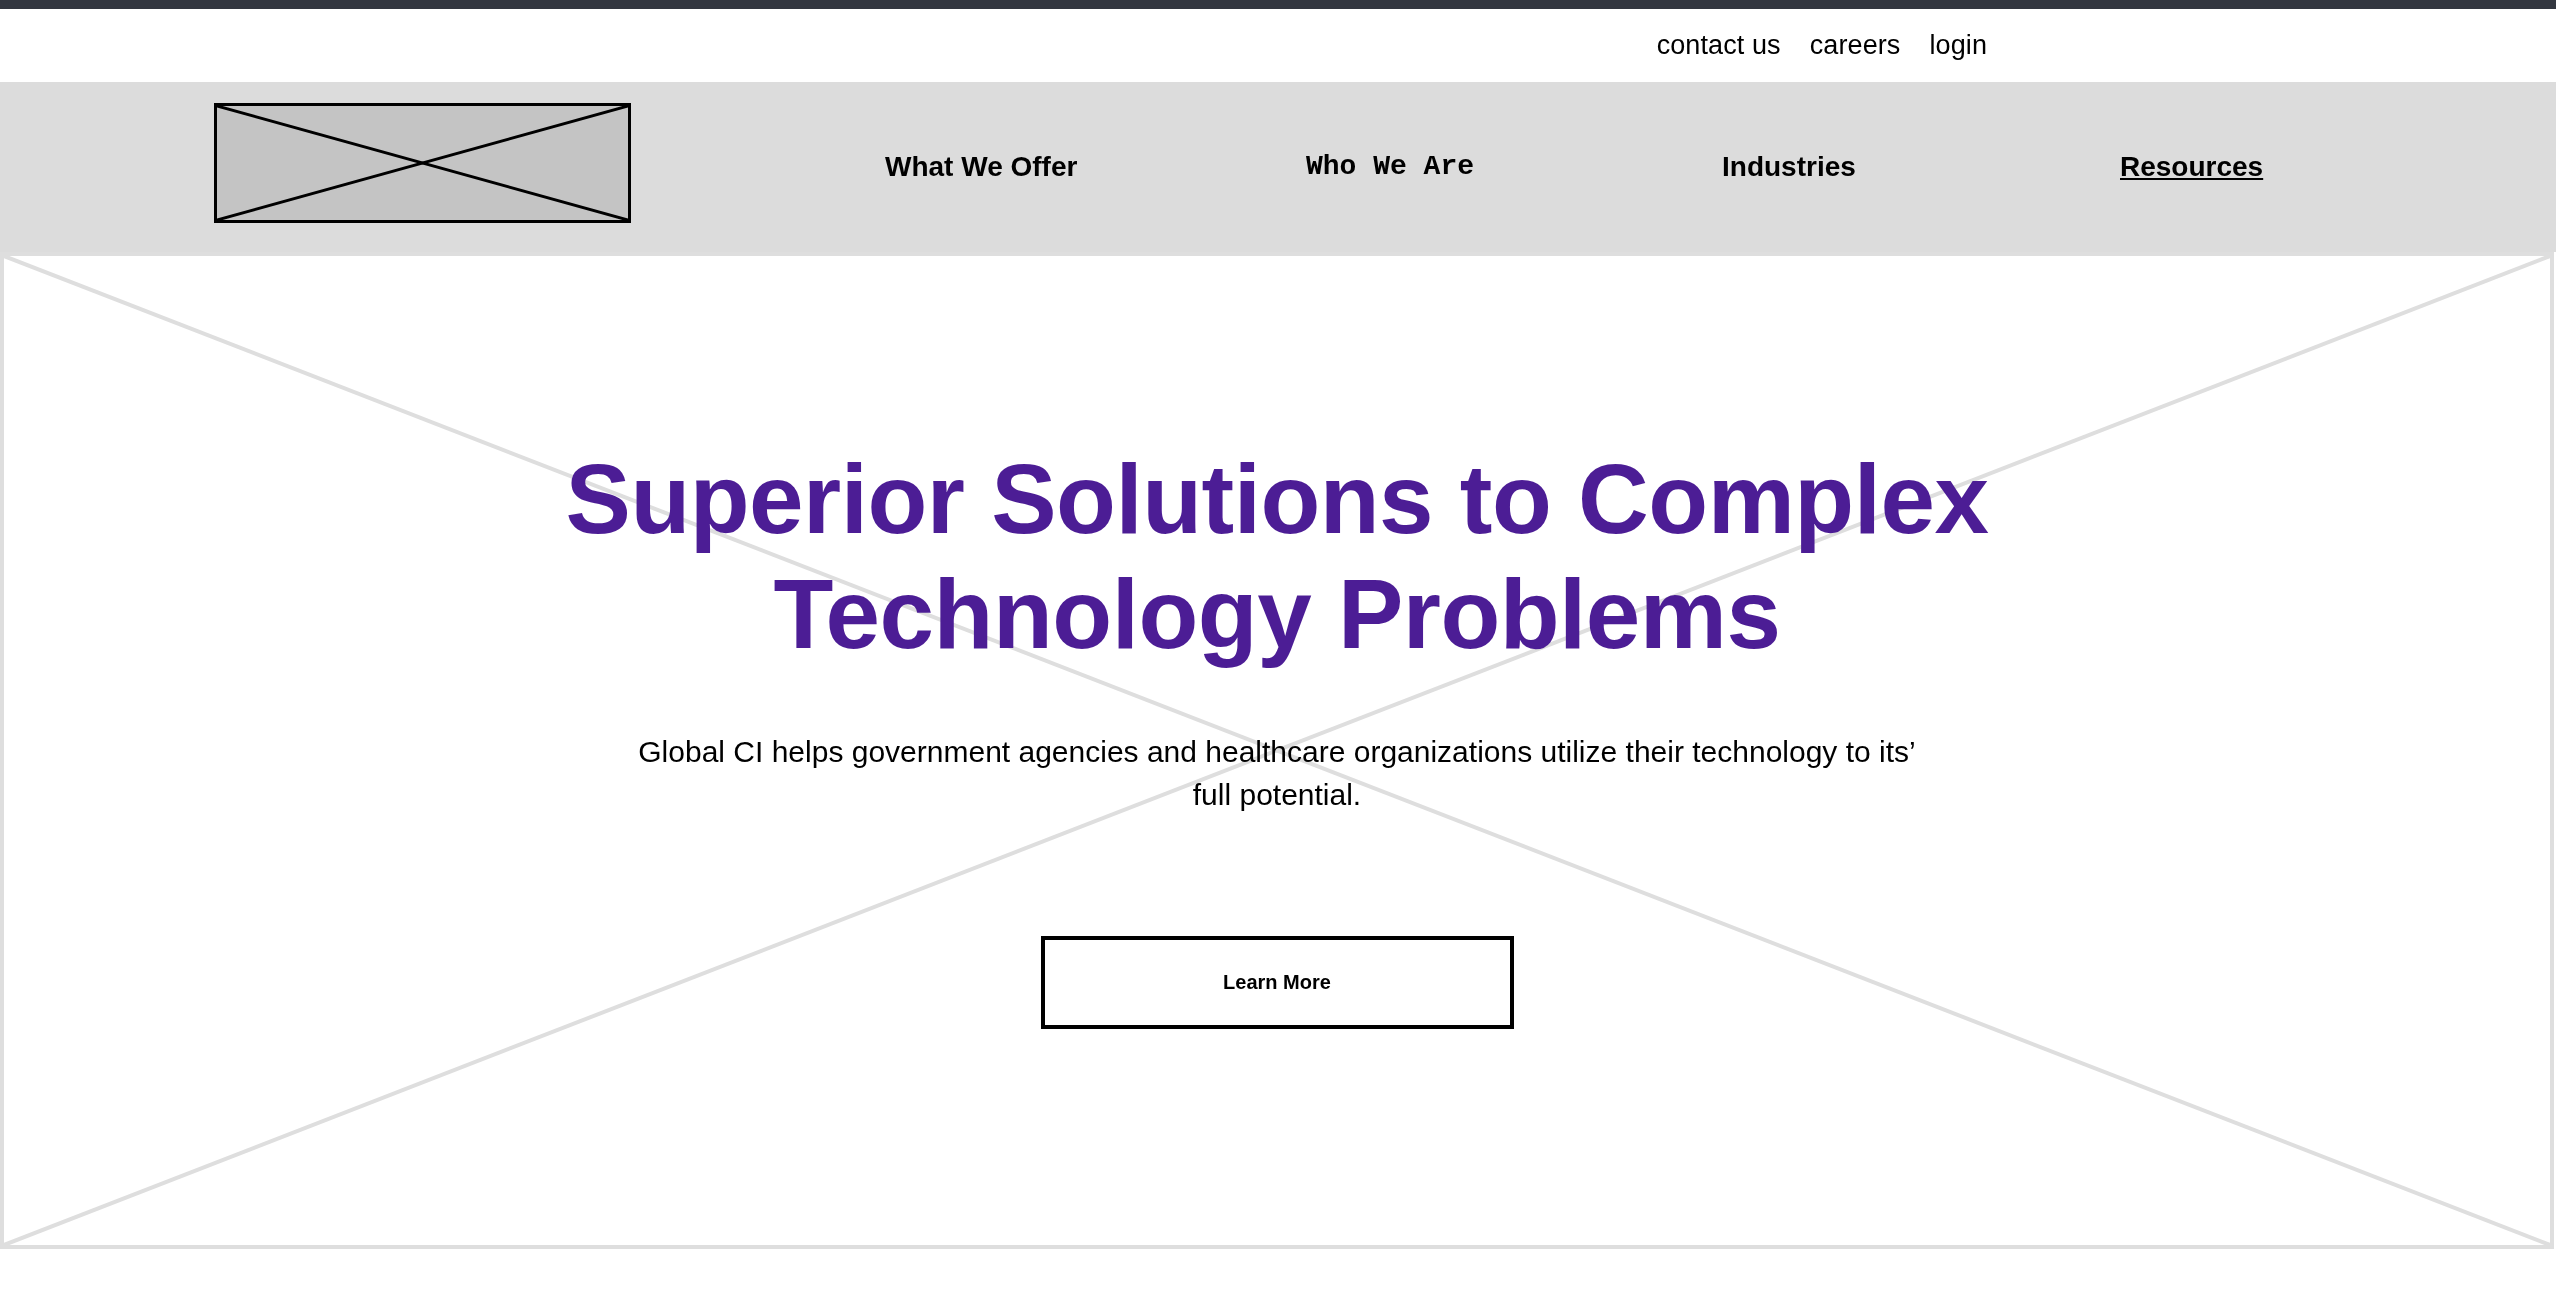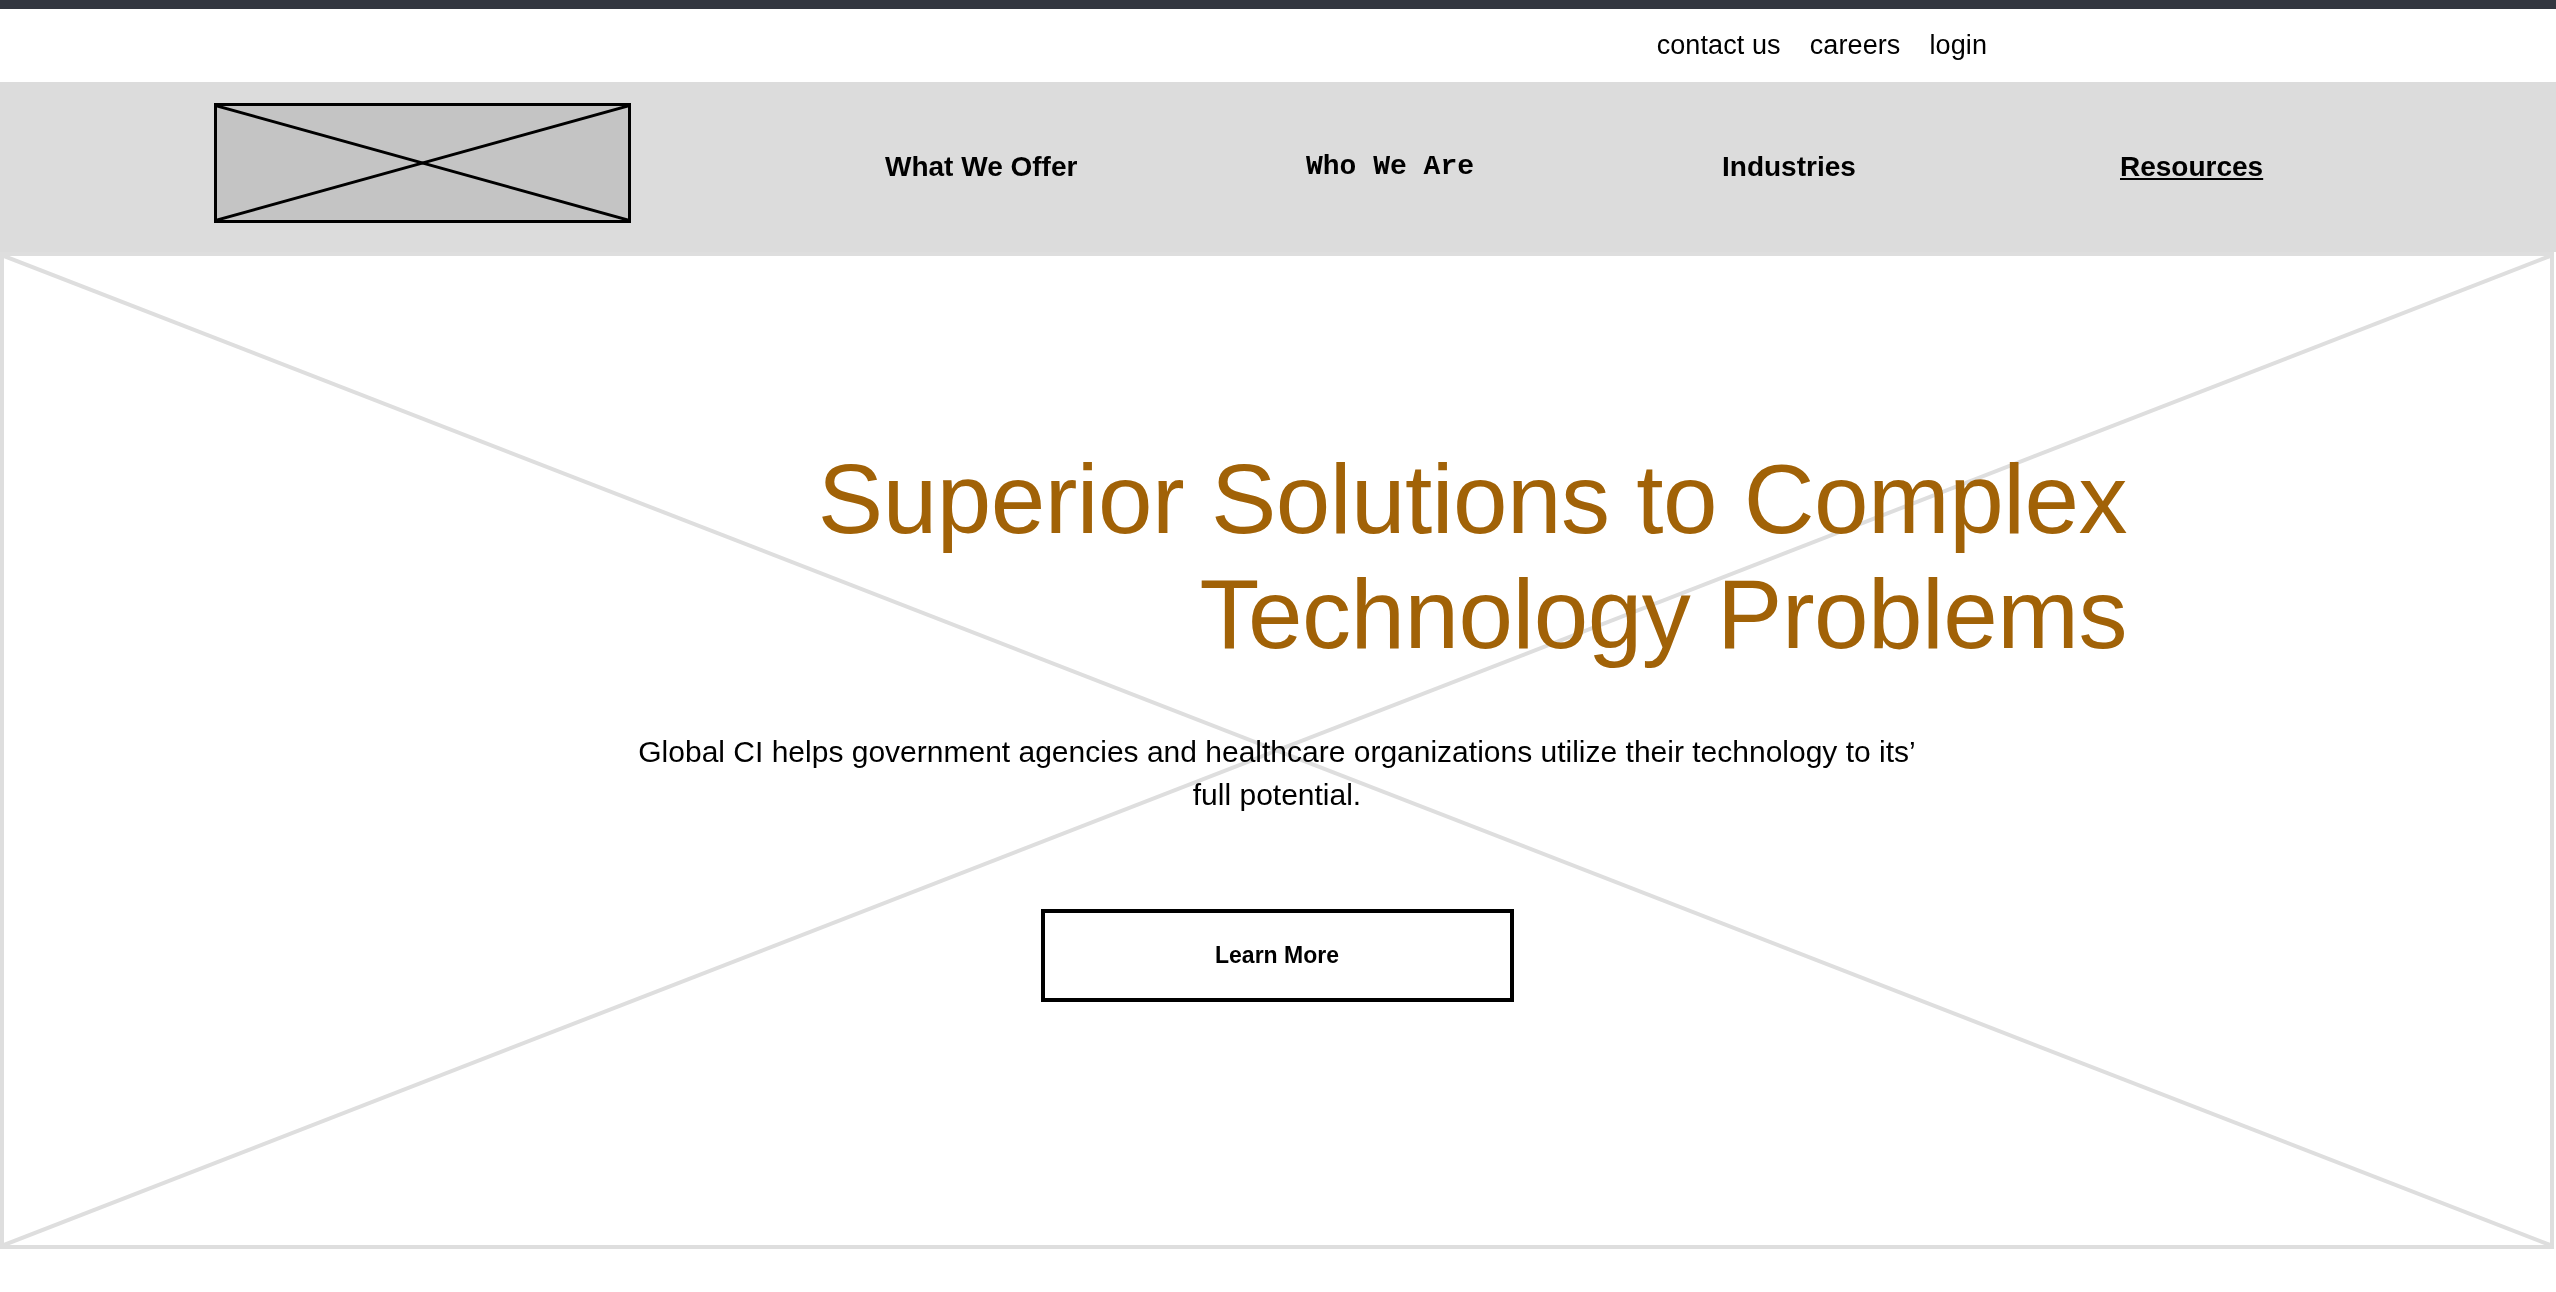--- a/index.html
+++ b/index.html
@@ -125,48 +125,48 @@
     width: 100%;
     height: 100%;
     display: flex;
     flex-direction: column;
     align-items: center;
   }
 
   .hero-title {
     margin-top: 186px;
     width: 1700px;
-    text-align: right;
+    text-align: center;
     font-size: 98px;
-    font-weight: 400;
+    font-weight: 700;
     line-height: 1.17;
-    color: #a16207;
+    color: #4c1d95;
     letter-spacing: -0.5px;
   }
 
   .hero-sub {
     margin-top: 60px;
     width: 1300px;
     text-align: center;
     font-size: 30px;
     font-weight: 400;
     line-height: 1.42;
     color: #000000;
   }
 
   .hero-cta {
-    margin-top: 92px;
+    margin-top: 119px;
     width: 473px;
     height: 93px;
     background: #ffffff;
     border: 4px solid #000000;
     display: flex;
     align-items: center;
     justify-content: center;
-    font-size: 23px;
+    font-size: 20px;
     font-weight: 700;
     color: #000000;
     font-family: "Liberation Sans", sans-serif;
     cursor: pointer;
   }
 </style>
 </head>
 <body>
 
 <div class="page">

